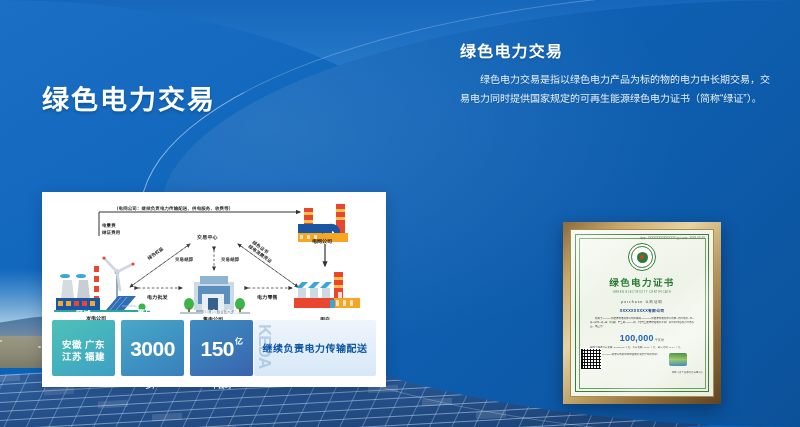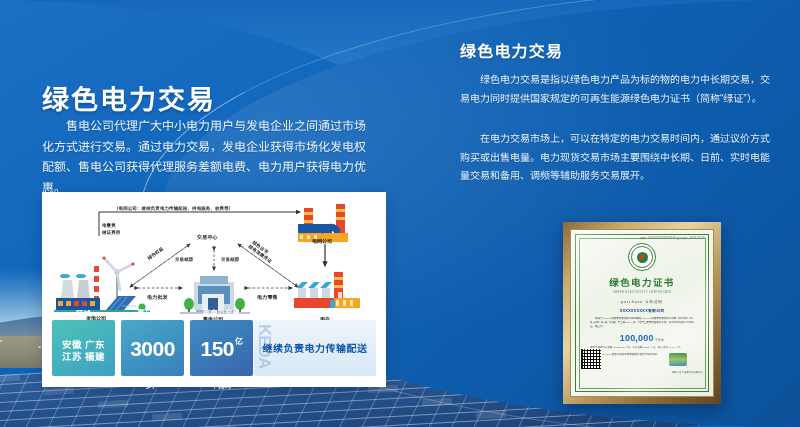--- a/index.html
+++ b/index.html
@@ -248,21 +248,20 @@
         <div class="glint" style="left: 786px; top: 64px; width: 30px; height: 7px;"></div>
       </div>
   </div>
 
   <div class="left-blue"></div>
   <div class="blue-panel"></div>
   <div class="arc-line"></div>
 
 
   <div class="ltitle">绿色电力交易</div>
-  <div class="lbody">售电公司代理广大中小电力用户与发电企业之间通过市场化方式进行交易。通过电力交易，发电企业获得市场化发电权配额、售电公司获得代理服务差额电费、电力用户获得电力优惠。</div>
 
   <div class="card">
 
     <div class="diagram">
 
       <svg viewBox="0 0 344 140" width="344" height="140" style="position:absolute;left:0;top:0;">
         <defs>
           <marker id="ah" markerWidth="5" markerHeight="5" refX="4" refY="2.2" orient="auto">
             <path d="M0,0 L5,2.2 L0,4.4 z" fill="#333"></path>
           </marker>
@@ -419,21 +418,20 @@
 
     <div class="badge">
       <div class="wm">KEDA</div>
       <div class="bl">继续负责电力传输配送</div>
     </div>
   </div>
 
   <div class="rwrap">
     <h2 class="rh">绿色电力交易</h2>
     <p class="rp">绿色电力交易是指以绿色电力产品为标的物的电力中长期交易，交易电力同时提供国家规定的可再生能源绿色电力证书（简称“绿证”）。</p>
-    <p class="rp">在电力交易市场上，可以在特定的电力交易时间内，通过议价方式购买或出售电量。电力现货交易市场主要围绕中长期、日前、实时电能量交易和备用、调频等辅助服务交易展开。</p>
   </div>
 
   <div class="cert-frame">
     <div class="cert-inner">
       <div class="cert-border"></div>
       <div class="cert-top">编号：XXXXXXXXXXXXXXXX   签发日期：XXXX-XX-XX</div>
 
       <div class="cert-body">
         <div class="seal">
           <div class="core"></div>

